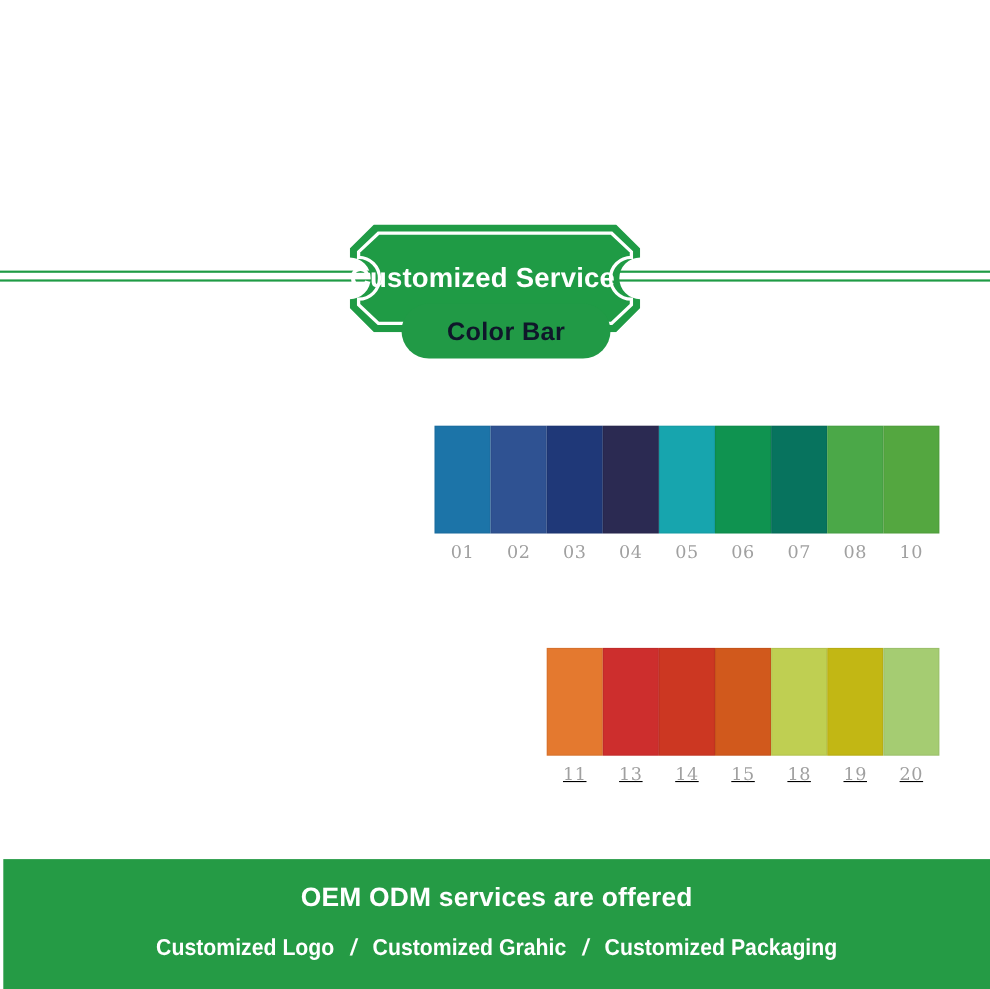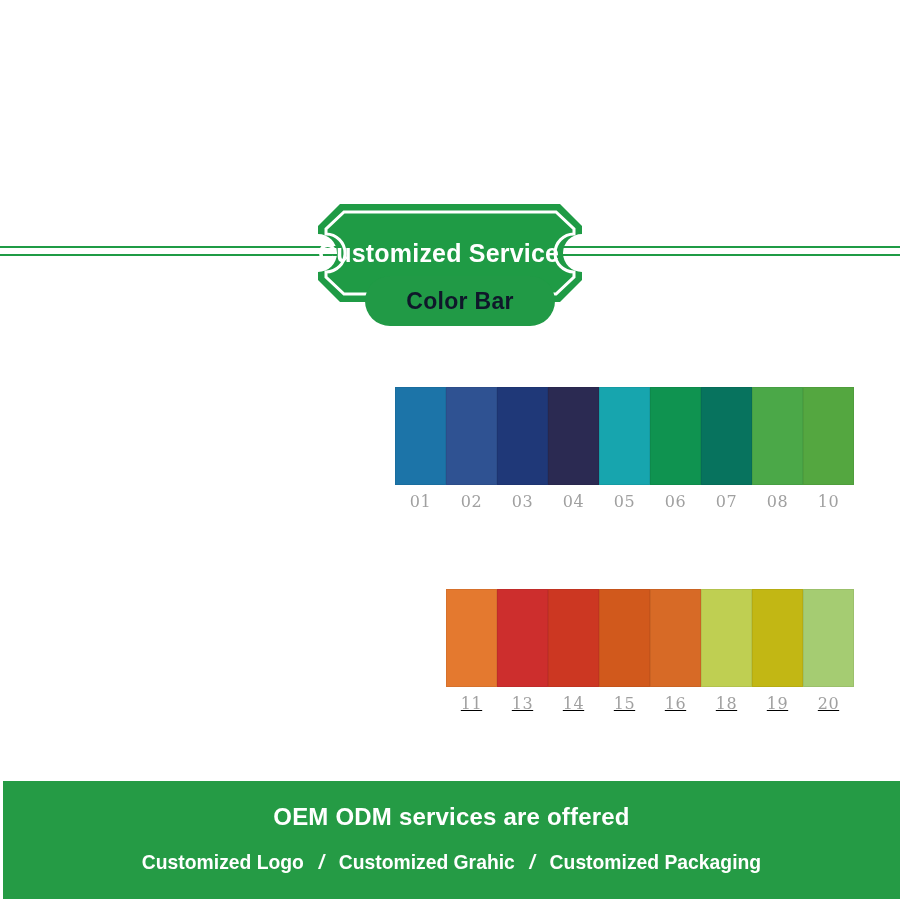--- a/index.html
+++ b/index.html
@@ -225,24 +225,20 @@
         <div class="swatch-chip" style="background: rgb(205, 46, 45);"></div>
         <div class="swatch-label">13</div>
       </div>
       <div class="swatch-cell">
         <div class="swatch-chip" style="background: rgb(204, 55, 34);"></div>
         <div class="swatch-label">14</div>
       </div>
       <div class="swatch-cell">
         <div class="swatch-chip" style="background: rgb(209, 89, 28);"></div>
         <div class="swatch-label">15</div>
-      </div>
-      <div class="swatch-cell">
-        <div class="swatch-chip" style="background: rgb(215, 106, 38);"></div>
-        <div class="swatch-label">16</div>
       </div>
       <div class="swatch-cell">
         <div class="swatch-chip" style="background: rgb(191, 207, 82);"></div>
         <div class="swatch-label">18</div>
       </div>
       <div class="swatch-cell">
         <div class="swatch-chip" style="background: rgb(194, 183, 20);"></div>
         <div class="swatch-label">19</div>
       </div>
       <div class="swatch-cell">

